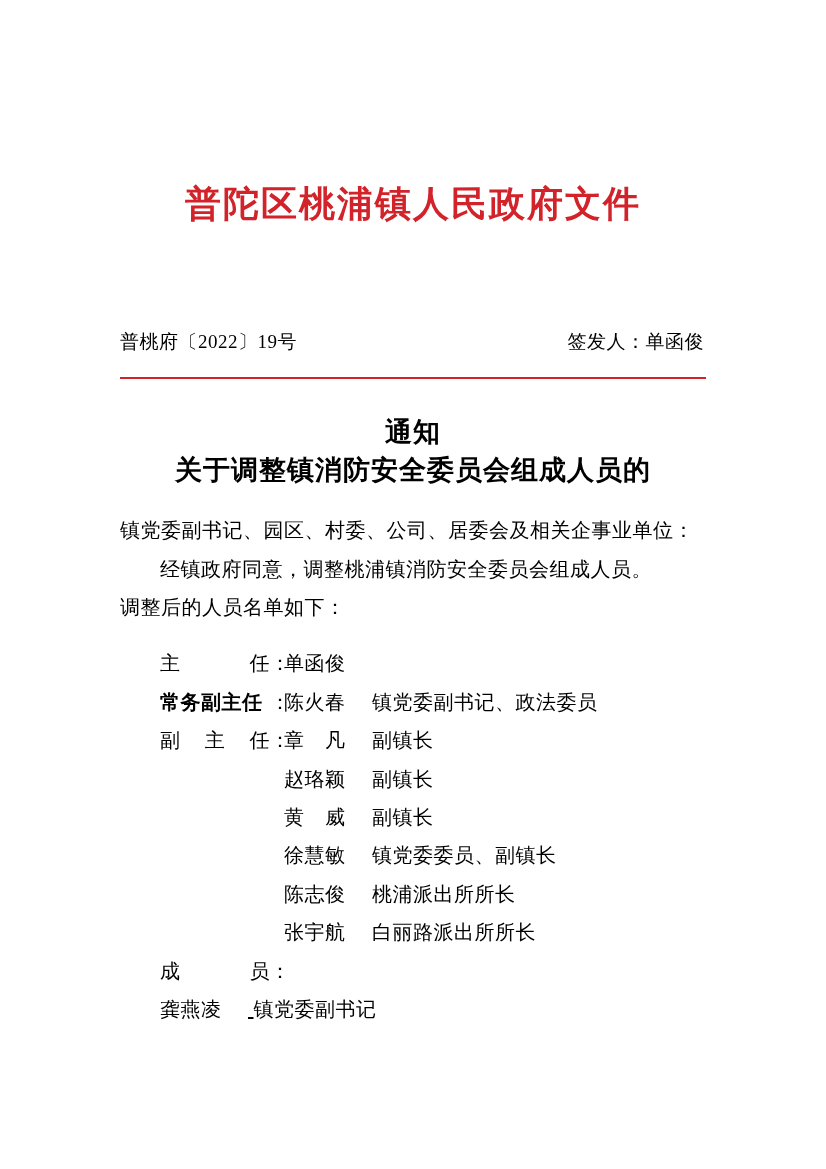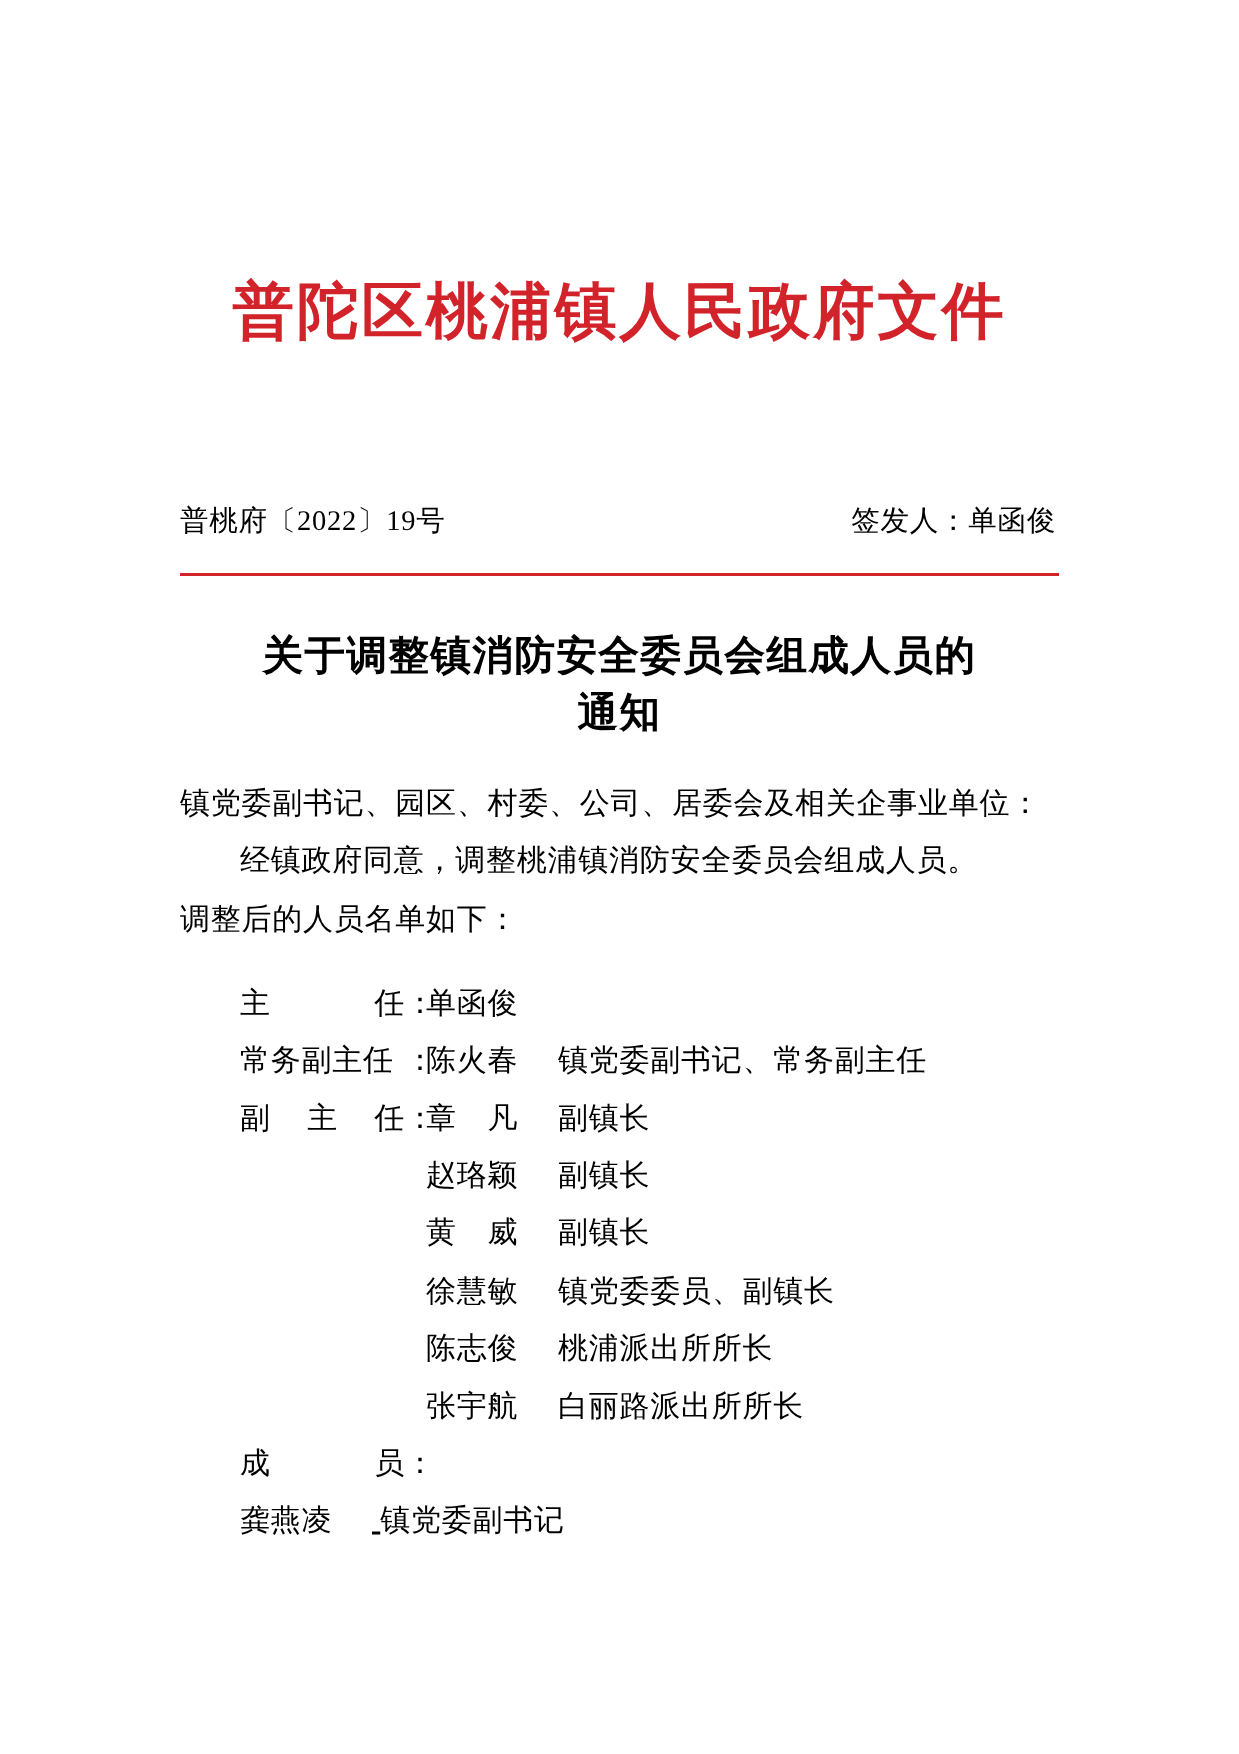--- a/index.html
+++ b/index.html
@@ -25,21 +25,21 @@
 
   
   .masthead {
     margin-top: 185px;
     text-align: center;
   }
   .masthead-title {
     color: #d2232a;
     font-family: "Liberation Serif", "DejaVu Serif", serif;
     font-weight: bold;
-    font-size: 41px;
+    font-size: 36px;
     letter-spacing: 2px;
     line-height: 1.1;
     white-space: nowrap;
   }
 
   
   .issue-row {
     margin-top: 104px;
     display: flex;
     justify-content: space-between;
@@ -103,20 +103,21 @@
     display: inline-block;
     width: 150px;
     padding-left: 40px;
     box-sizing: border-box;
     text-align: justify;
     text-align-last: justify;
   }
   .role.plain {
     text-align: left;
     text-align-last: left;
+    font-weight: bold;
   }
   .role-colon {
     width: 14px;
     display: inline-block;
   }
   .person {
     display: inline-block;
     width: 88px;
   }
   .duty {
@@ -145,43 +146,43 @@
   </div>
 
   <div class="issue-row">
     <span class="issue-number">普桃府〔2022〕19号</span>
     <span class="signer">签发人：单函俊</span>
   </div>
 
   <div class="red-rule"></div>
 
   <div class="doc-title">
+    <div>通知</div>
     <div>关于调整镇消防安全委员会组成人员的</div>
-    <div>通知</div>
   </div>
 
   <div class="body-text">
     <div class="p-flush">镇党委副书记、园区、村委、公司、居委会及相关企事业单位：</div>
     <div class="p-indent">经镇政府同意，调整桃浦镇消防安全委员会组成人员。</div>
     <div class="p-flush">调整后的人员名单如下：</div>
   </div>
 
   <div class="roster">
 
     <div class="roster-row">
       <span class="role">主任</span>
       <span class="role-colon">：</span>
       <span class="person">单函俊</span>
     </div>
 
     <div class="roster-row">
       <span class="role plain">常务副主任</span>
       <span class="role-colon">：</span>
       <span class="person">陈火春</span>
-      <span class="duty">镇党委副书记、常务副主任</span>
+      <span class="duty">镇党委副书记、政法委员</span>
     </div>
 
     <div class="roster-row">
       <span class="role">副主任</span>
       <span class="role-colon">：</span>
       <span class="person">章　凡</span>
       <span class="duty">副镇长</span>
     </div>
 
     <div class="roster-row continuation">

